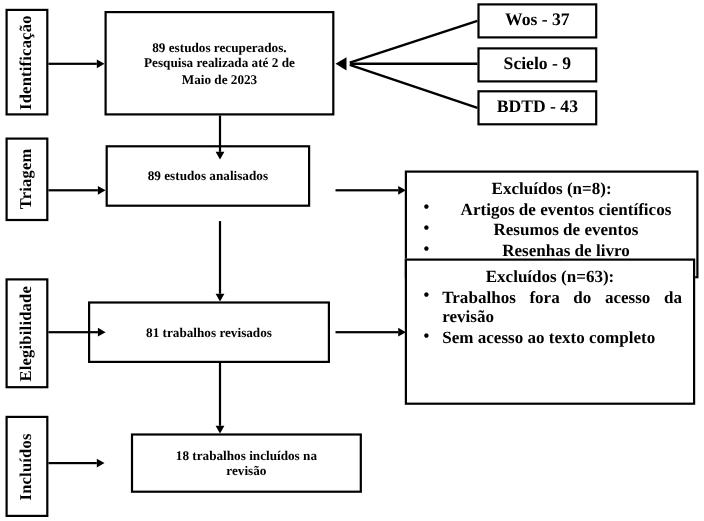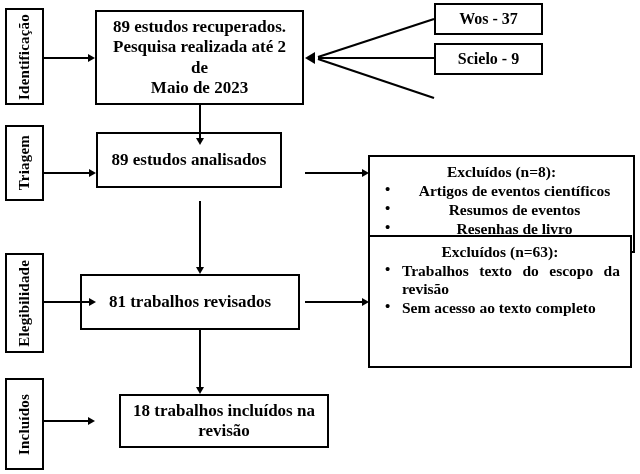--- a/index.html
+++ b/index.html
@@ -37,21 +37,21 @@
   }
   .stage-label {
     writing-mode: vertical-rl;
     transform: rotate(180deg);
     white-space: nowrap;
     font-size: 15px;
     letter-spacing: 0.2px;
   }
 
   .main-box {
-    font-size: 17px;
+    font-size: 12px;
     padding: 2px 6px;
   }
   .source-box {
     font-size: 16px;
   }
 
   .excl-box {
     display: block;
     padding: 4px 6px 4px 6px;
     font-size: 15.5px;
@@ -164,34 +164,37 @@
   </div>
 
   <div class="box source-box" style="left:434px; top:3px; width:109px; height:32px;">
     <span>Wos - 37</span>
   </div>
 
   <div class="box source-box" style="left:434px; top:43px; width:109px; height:32px;">
     <span>Scielo - 9</span>
   </div>
 
+  <div class="box source-box" style="left:434px; top:82px; width:109px; height:32px;">
+    <span>BDTD - 43</span>
+  </div>
 
   <div class="box excl-box" style="left:368px; top:126px; width:267px; height:98px;margin-top:29px;">
     <div class="excl-title">Excluídos (n=8):</div>
     <ul class="excl-list">
       <li>Artigos de eventos científicos</li>
       <li>Resumos de eventos</li>
       <li>Resenhas de livro</li>
     </ul>
   </div>
 
   <div class="box excl-box justify" style="left:368px; top:235px; width:264px; height:133px; ">
     <div class="excl-title">Excluídos (n=63):</div>
     <ul class="excl-list">
-      <li style="padding-right:4px;">Trabalhos texto do escopo da revisão</li>
+      <li style="padding-right:4px;">Trabalhos fora do acesso da revisão</li>
       <li>Sem acesso ao texto completo</li>
     </ul>
   </div>
 
   <div class="hline" style="left:44px; top:57px; width:44px;"></div>
   <div class="arrow-right" style="left:88px; top:53.5px;"></div>
 
   <div class="hline" style="left:44px; top:172px; width:45px;"></div>
   <div class="arrow-right" style="left:89px; top:168.5px;"></div>
 

